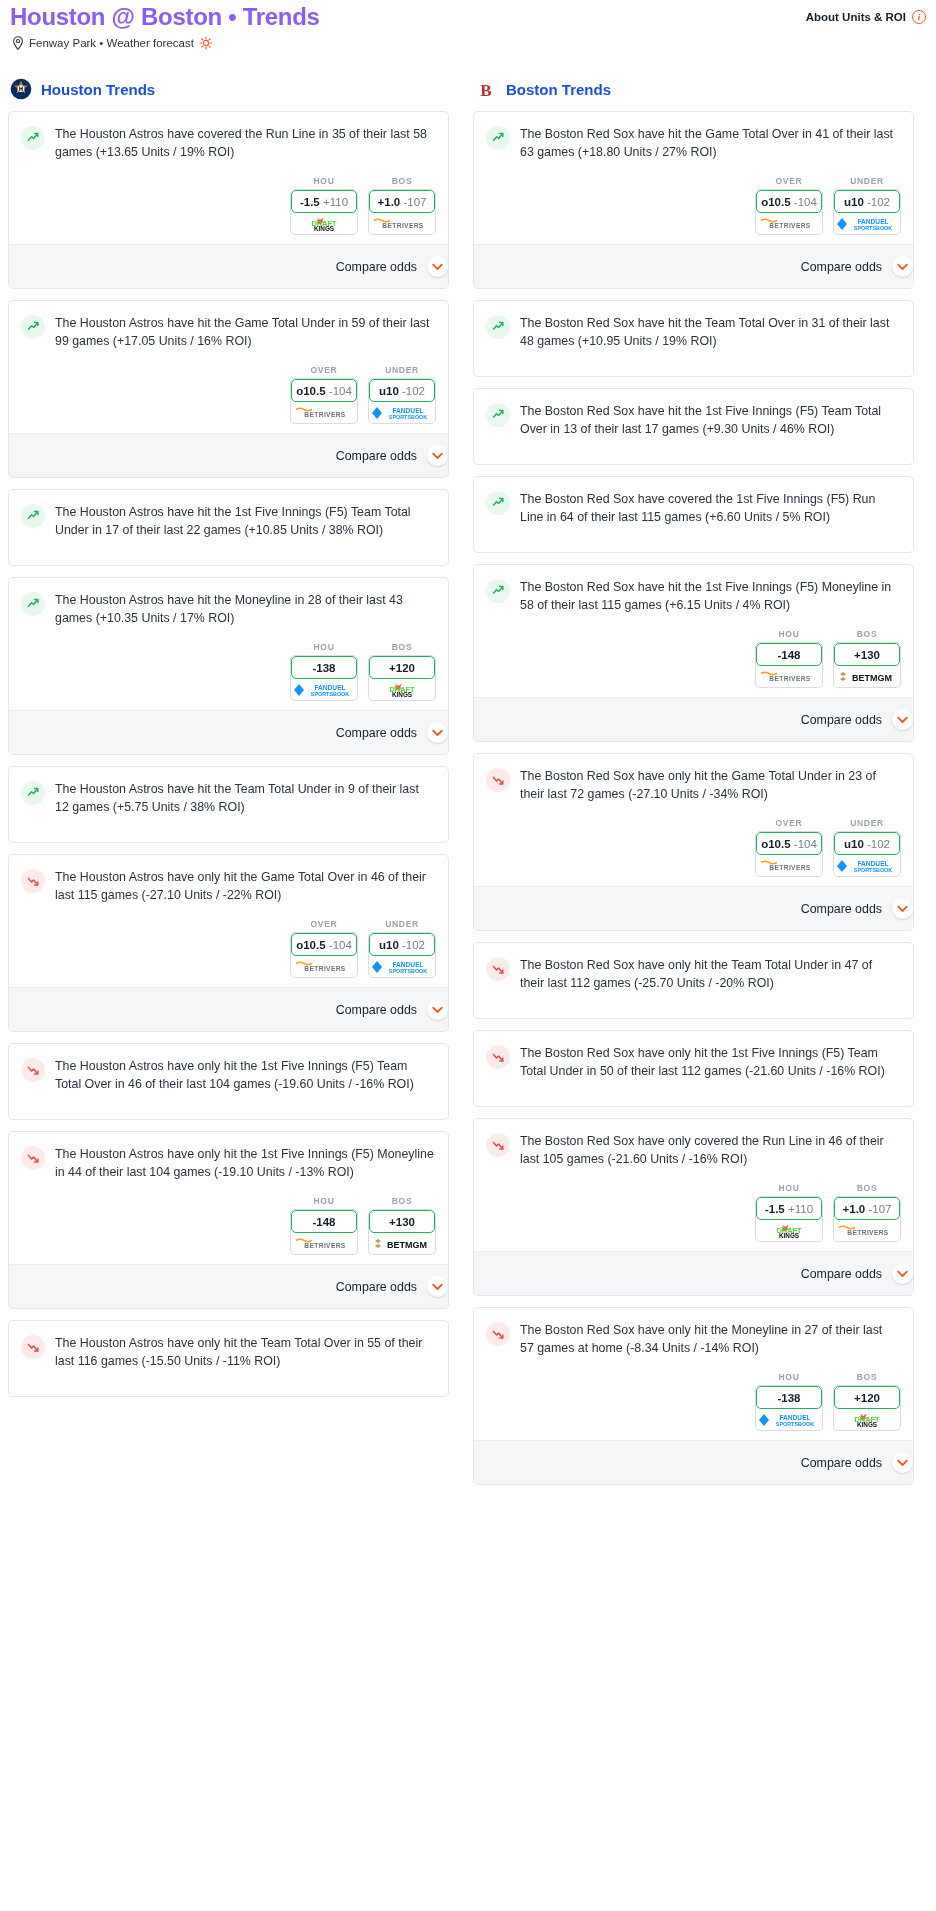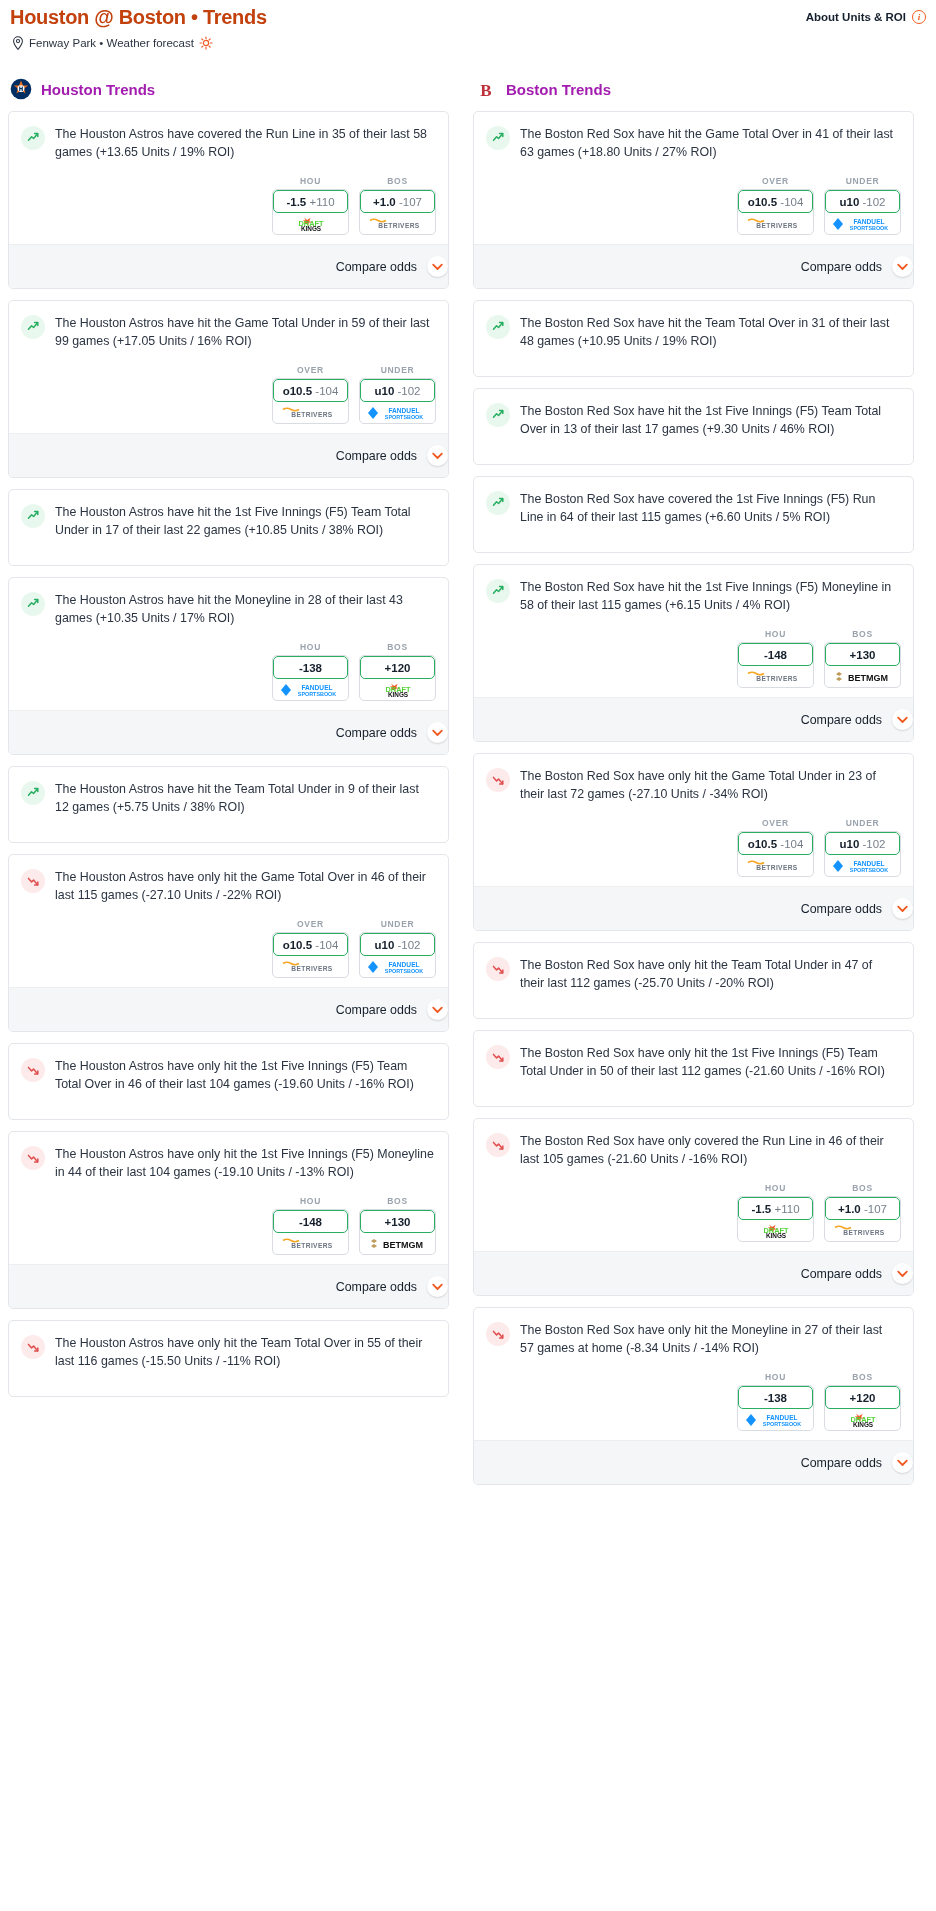--- a/index.html
+++ b/index.html
@@ -7,56 +7,56 @@
   body {
     width:936px;
     font-family:"Liberation Sans", sans-serif;
     color:#16202d;
     -webkit-font-smoothing:antialiased;
   }
   .page { width:936px; padding:0 8px 10px 8px; position:relative; }
 
   
   .topbar { display:flex; align-items:flex-start; justify-content:space-between; padding:4px 2px 0 2px; }
-  .title { font-size:20px; font-weight:bold; letter-spacing:-.3px; color:#c2410c; line-height:26px; }
+  .title { font-size:24px; font-weight:bold; letter-spacing:-.3px; color:#8b5cf6; line-height:26px; }
   .about { display:flex; align-items:center; gap:6px; font-size:11.5px; font-weight:bold; color:#16202d; padding-top:6px; }
   .info-circle {
     width:14px;height:14px;border-radius:50%;border:1.4px solid #f15a22;color:#f15a22;
     font-size:9px;font-weight:bold;display:flex;align-items:center;justify-content:center;font-style:italic;
     font-family:"Liberation Serif", serif;
   }
   .subline { display:flex; align-items:center; gap:5px; margin:6px 0 0 2px; font-size:11.5px; color:#2b3442; }
   .pin { width:12px;height:14px; display:inline-block; }
   .sun { width:14px;height:14px; display:inline-block; }
 
   
   .columns { display:flex; gap:24px; margin-top:28px; }
   .col { width:441px; }
 
   .col-head { display:flex; align-items:center; gap:9px; margin-bottom:11px; padding-left:2px; }
   .col-head .logo { width:22px;height:22px;flex:0 0 22px; }
-  .col-head .name { font-size:15px; font-weight:bold; color:#a21caf; }
+  .col-head .name { font-size:15px; font-weight:bold; color:#1d4ed8; }
 
   
   .card {
     border:1px solid #e3e6ea;
     border-radius:5px;
     background:#fff;
     margin-bottom:11px;
     overflow:hidden;
   }
   .trend-row { display:flex; gap:10px; padding:13px 14px 11px 12px; }
   .tr-icon { width:24px;height:24px;border-radius:50%;flex:0 0 24px;display:flex;align-items:center;justify-content:center;margin-top:1px; }
   .tr-icon.up { background:#e9f8ee; }
   .tr-icon.down { background:#fdeaea; }
   .tr-text { font-size:12.4px; line-height:17.5px; color:#2b3442; padding-top:1px; }
 
   
   .odds-wrap { display:flex; justify-content:flex-end; gap:10px; padding:4px 12px 12px 12px; }
-  .odds-col { width:77px; }
+  .odds-col { width:68px; }
   .odds-label { text-align:center; font-size:8.5px; letter-spacing:.7px; color:#9aa3ad; font-weight:bold; margin-bottom:3px; }
   .odds-box { border:1px solid #d9dde2; border-radius:5px; overflow:hidden; background:#fff; }
   .odds-top { border:1.3px solid #27ae60; border-radius:5px; background:#fff; text-align:center; padding:5px 2px 4px 2px; font-size:11.5px; font-weight:bold; color:#16202d; }
   .odds-top .juice { color:#767f89; font-weight:normal; }
   .book { height:21px; display:flex; align-items:center; justify-content:center; border-top:0;text-align:right; }
   .book svg { display:block; }
 
   
   .compare { background:#f5f6f7; border-top:1px solid #eceef0; display:flex; align-items:center; justify-content:flex-end; gap:10px; padding:11px 0; }
   .compare-label { font-size:12.4px; color:#16202d; }

